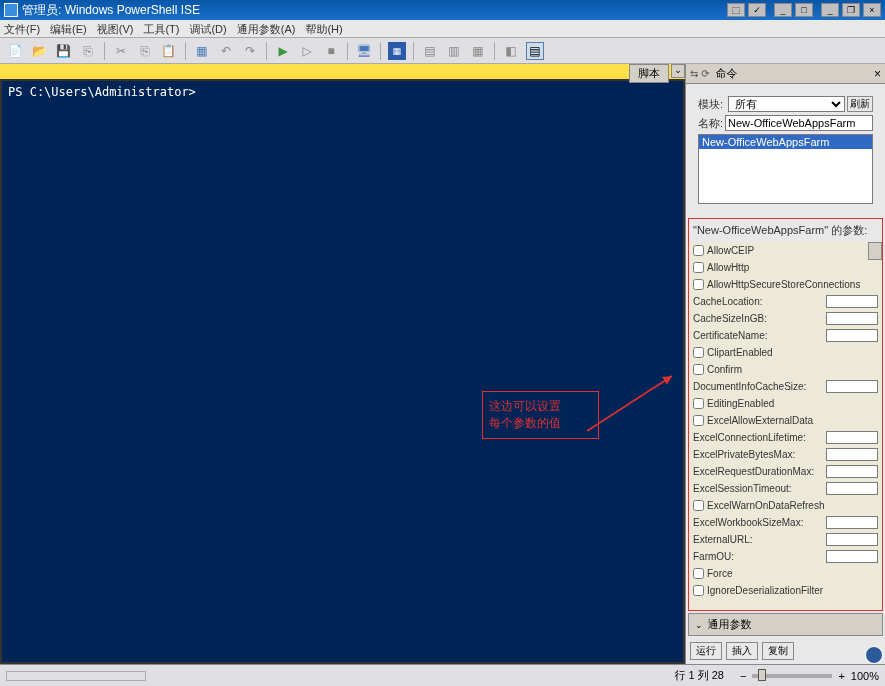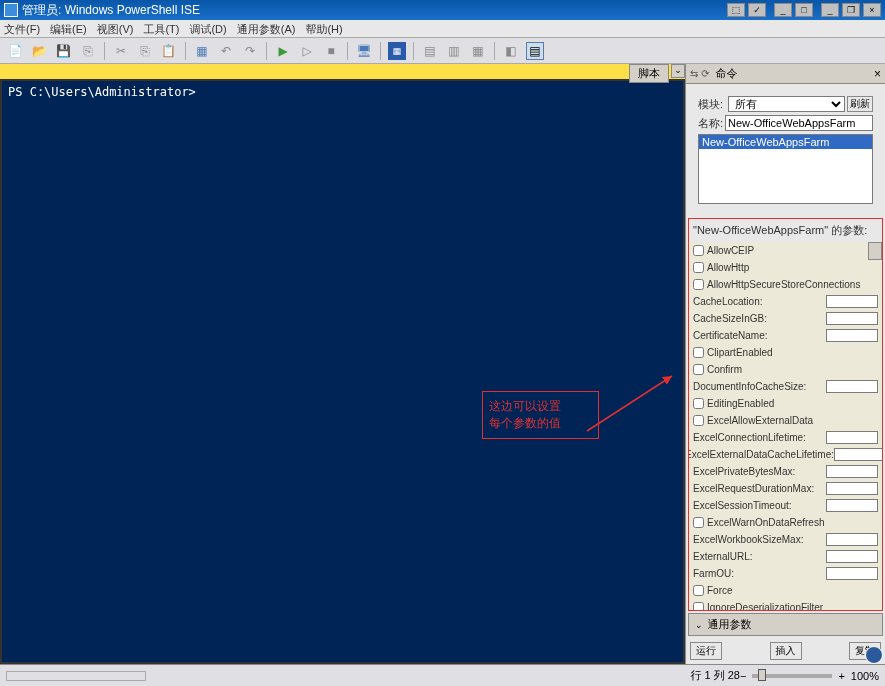--- a/index.html
+++ b/index.html
@@ -27,31 +27,31 @@
 .panel-top { padding: 12px; }
 .field-row { display: flex; align-items: center; margin-bottom: 3px; font-size: 11px; }
 .field-row label { width: 30px; color: #333; }
 .field-row select, .field-row input { flex: 1; border: 1px solid #7a7a7a; height: 16px; font-size: 11px; padding: 0 2px; background: #fff; }
 .refresh-btn { width: 26px; height: 16px; border: 1px solid #888; background: #e8e8e8; font-size: 10px; margin-left: 2px; }
 .listbox { background: #fff; border: 1px solid #7a7a7a; height: 70px; margin: 2px 0; overflow: hidden; }
 .listbox .item-sel { background: #316ac5; color: #fff; padding: 1px 3px; font-size: 11px; }
 .listbox-empty { height: 48px; }
 .params-title { font-size: 11px; padding: 4px; color: #333; border: 1px solid #e03030; border-bottom: none; margin: 0 2px; }
 .params-area { flex: 1; border: 1px solid #e03030; border-top: none; margin: 0 2px; overflow-y: auto; position: relative; background: #ece9d8; }
-.param-row { display: flex; align-items: center; padding: 1px 4px; font-size: 10px; color: #333; min-height: 17px; justify-content: center; }
+.param-row { display: flex; align-items: center; padding: 1px 4px; font-size: 10px; color: #333; min-height: 17px; }
 .param-row input[type=checkbox] { margin-right: 3px; width: 11px; height: 11px; }
 .param-row .plabel { flex: 1; }
 .param-row .pinput { width: 52px; height: 13px; border: 1px solid #7a7a7a; background: #fff; }
 .scrollbar-stub { position: absolute; right: 0; top: 0; width: 14px; height: 18px; background: #d4d0c8; border: 1px solid #888; }
 .common-params { background: #d4d0c8; border: 1px solid #888; padding: 3px 6px; margin: 2px; font-size: 11px; display: flex; align-items: center; }
 .common-params .chev { margin-right: 5px; font-size: 9px; }
-.bottom-btns { display: flex; justify-content: space-between; gap: 4px; padding: 4px; }
+.bottom-btns { display: flex; justify-content: flex-start; gap: 4px; padding: 4px; }
 .bottom-btns button { width: 32px; height: 18px; border: 1px solid #888; background: #e8e8e8; font-size: 10px; }
 .statusbar { background: #e0dfe3; height: 22px; border-top: 1px solid #888; display: flex; align-items: center; padding: 0 6px; font-size: 11px; }
-.statusbar .pos { margin-left: auto; margin-right: 0; }
+.statusbar .pos { margin-left: auto; margin-right: 16px; }
 .zoom-slider { width: 80px; height: 4px; background: #aaa; position: relative; margin: 0 6px; }
 .zoom-slider .thumb { position: absolute; width: 8px; height: 12px; background: #d4d0c8; border: 1px solid #555; top: -5px; left: 6px; }
 .corner-icon { position: absolute; bottom: 22px; right: 2px; width: 18px; height: 18px; background: #2a5a9a; border-radius: 50%; border: 1px solid #fff; }
 .script-tab-collapse { position: absolute; top: 0; right: 0; width: 14px; height: 14px; background: #d4d0c8; border: 1px solid #888; font-size: 9px; text-align: center; }
 </style>
 </head>
 <body>
 
 <div class="titlebar">
   <div class="icon-app"></div>
@@ -199,24 +199,20 @@
         </div>
         <div class="param-row">
           <input type="checkbox" style="">
           <span class="plabel">ExcelAllowExternalData</span>
         </div>
         <div class="param-row">
           <span class="plabel">ExcelConnectionLifetime:</span>
           <input class="pinput" style="">
         </div>
         <div class="param-row">
-          <span class="plabel">ExcelExternalDataCacheLifetime:</span>
-          <input class="pinput" style="">
-        </div>
-        <div class="param-row">
           <span class="plabel">ExcelPrivateBytesMax:</span>
           <input class="pinput" style="">
         </div>
         <div class="param-row">
           <span class="plabel">ExcelRequestDurationMax:</span>
           <input class="pinput" style="">
         </div>
         <div class="param-row">
           <span class="plabel">ExcelSessionTimeout:</span>
           <input class="pinput" style="">

